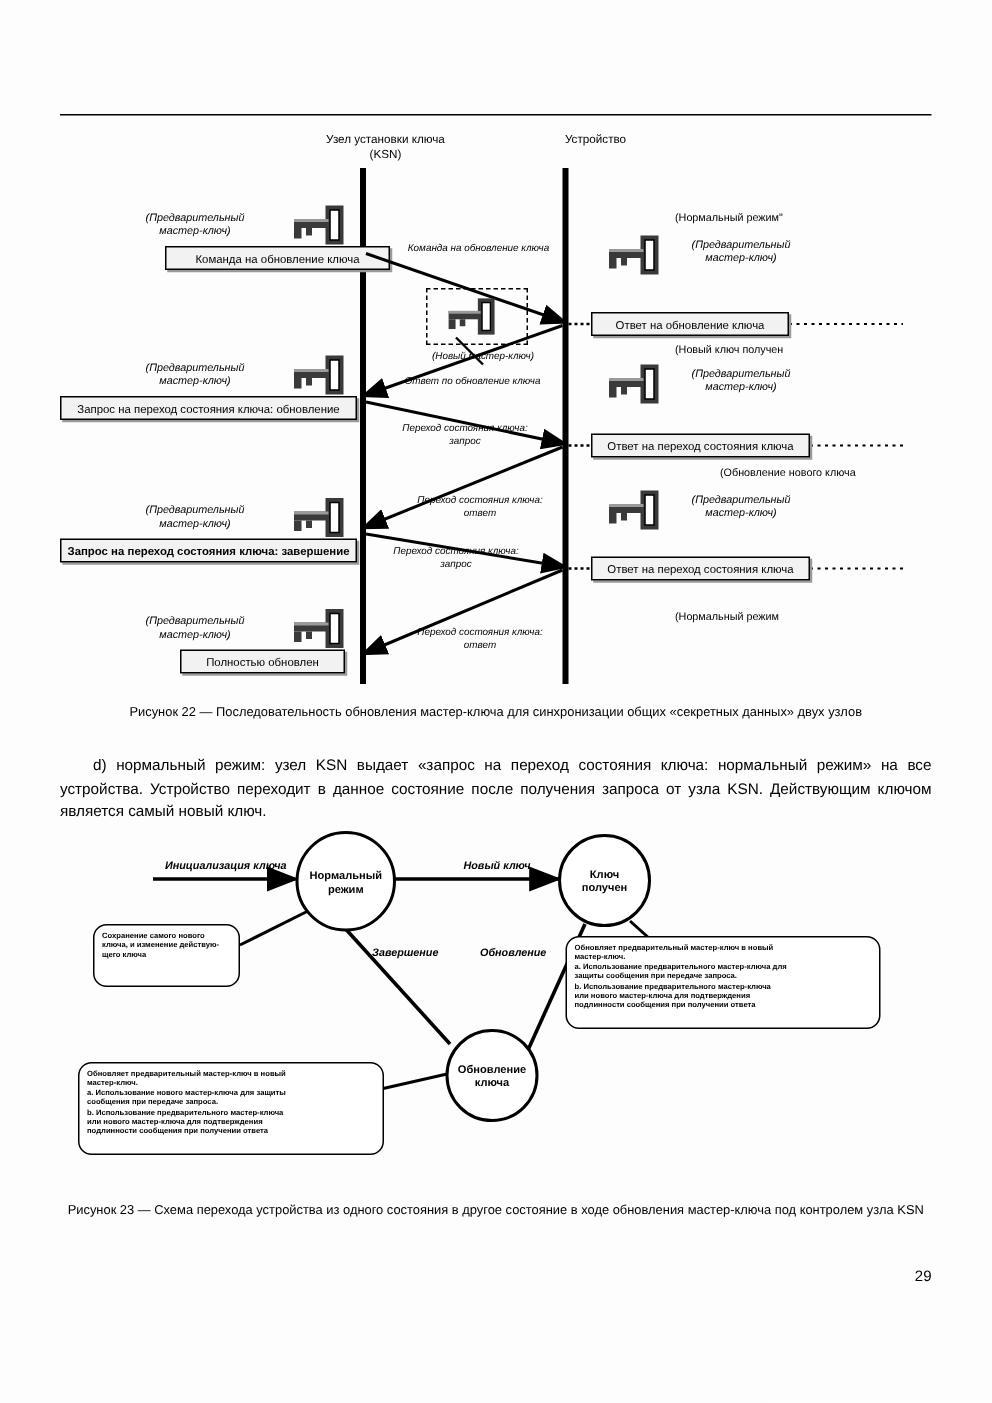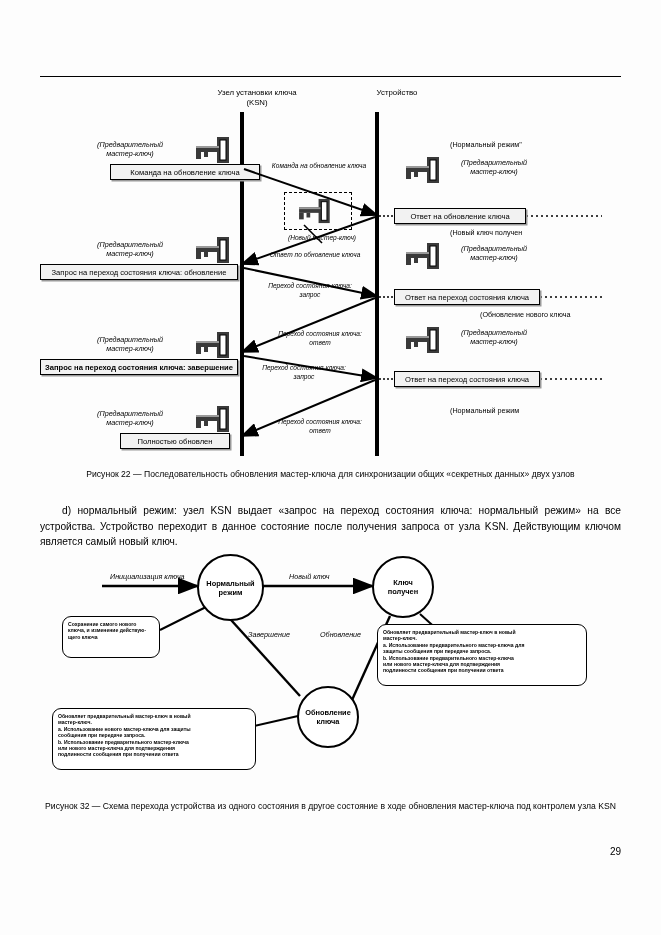--- a/index.html
+++ b/index.html
@@ -77,21 +77,21 @@
   .fig23{
     position:absolute;left:32px;top:548px;width:600px;height:245px;
   }
   .node-circle{
     position:absolute;border:2px solid #000;border-radius:50%;
     display:flex;align-items:center;justify-content:center;
     text-align:center;font-size:7.4px;font-weight:bold;line-height:9px;
     white-space:pre-line;background:#fff;
   }
   .edge-label{
-    position:absolute;font-size:7.2px;font-style:italic;font-weight:normal;
+    position:absolute;font-size:7.2px;font-style:italic;font-weight:bold;
     line-height:9px;white-space:nowrap;
   }
   .callout{
     position:absolute;border:1.8px solid #000;border-radius:9px;
     background:#fff;
     font-size:5.1px;font-weight:bold;line-height:6.4px;
     padding:4px 5px;box-sizing:border-box;white-space:pre-line;
   }
   .pagenum{
     position:absolute;right:40px;top:846px;font-size:10px;
@@ -302,21 +302,21 @@
     </svg>
 
     <div class="node-circle" style="left:165px;top:6px;width:63px;height:63px;">Нормальный
 режим</div>
     <div class="node-circle" style="left:340px;top:8px;width:58px;height:58px;">Ключ
 получен</div>
     <div class="node-circle" style="left:265px;top:138px;width:58px;height:58px;">Обновление
 ключа</div>
 
     <div class="edge-label" style="left:78px;top:24px;">Инициализация ключа</div>
-    <div class="edge-label" style="left:232px;top:24px;padding-left:25px;">Новый ключ</div>
+    <div class="edge-label" style="left:252px;top:24px;padding-left:25px;">Новый ключ</div>
     <div class="edge-label" style="left:168px;top:82px;margin-left:48px;">Завершение</div>
     <div class="edge-label" style="left:288px;top:82px;">Обновление</div>
 
     <div class="callout" style="left:30px;top:68px;width:98px;height:42px;">Сохранение самого нового
 ключа, и изменение действую-
 щего ключа</div>
     <div class="callout" style="left:20px;top:160px;width:204px;height:62px;">Обновляет предварительный мастер-ключ в новый
 мастер-ключ.
 a. Использование нового мастер-ключа для защиты
 сообщения при передаче запроса.
@@ -325,16 +325,16 @@
 подлинности сообщения при получении ответа</div>
     <div class="callout" style="left:345px;top:76px;width:210px;height:62px;">Обновляет предварительный мастер-ключ в новый
 мастер-ключ.
 a. Использование предварительного мастер-ключа для
 защиты сообщения при передаче запроса.
 b. Использование предварительного мастер-ключа
 или нового мастер-ключа для подтверждения
 подлинности сообщения при получении ответа</div>
   </div>
 
-  <div class="caption" style="top:800px;">Рисунок 32 — Схема перехода устройства из одного состояния в другое состояние в ходе обновления мастер-ключа под контролем узла KSN</div>
+  <div class="caption" style="top:800px;">Рисунок 23 — Схема перехода устройства из одного состояния в другое состояние в ходе обновления мастер-ключа под контролем узла KSN</div>
 
   <div class="pagenum">29</div>
 </div>
 
 </body></html>

